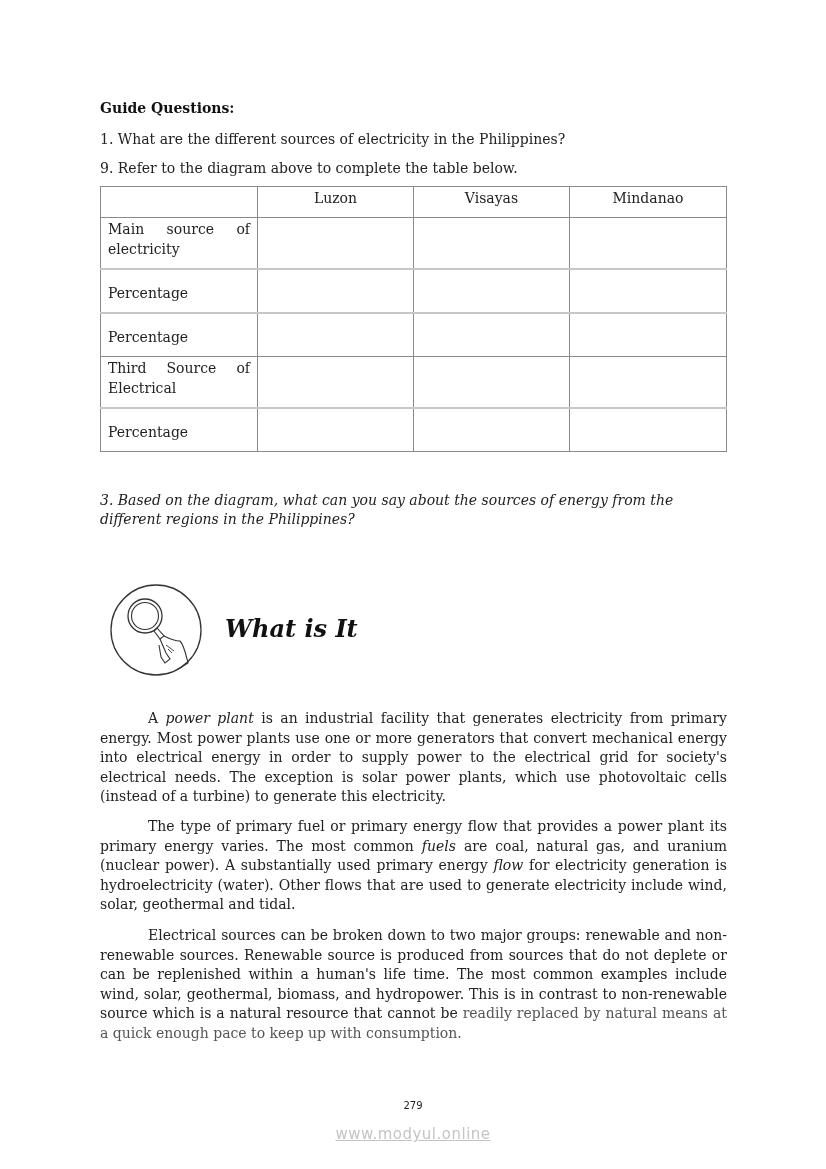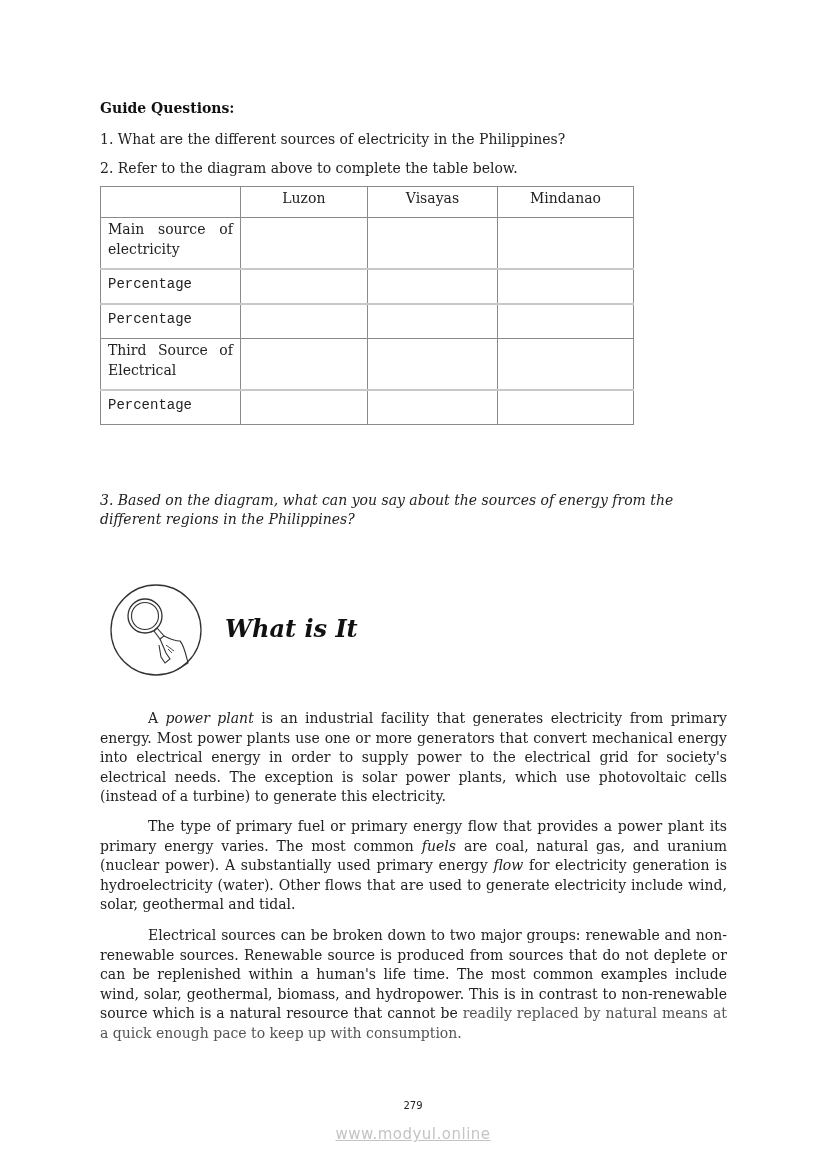--- a/index.html
+++ b/index.html
@@ -12,32 +12,32 @@
     position: absolute; left: 100px; top: 100px;
     font-family: "DejaVu Serif", serif; font-weight: bold; font-size: 14px; color: #111;
   }
   .q { position: absolute; left: 100px; font-size: 14px; line-height: 20px; color: #222; }
   .q1 { top: 129px; }
   .q2 { top: 158px; }
   .q3 { top: 491px; width: 630px; font-size: 14px; line-height: 19px; font-style: italic; }
 
   table.sources {
     position: absolute; left: 100px; top: 186px;
-    width: 534px; border-collapse: collapse;
+    width: 627px; border-collapse: collapse;
     font-size: 14px; color: #222;
   }
   table.sources td, table.sources th {
     border: 1px solid #8a8a8a; padding: 0 7px; vertical-align: top;
     font-weight: normal; line-height: 20px;
   }
   table.sources th { text-align: center; height: 29px; padding-top: 1px; }
   table.sources td.label { width: 142px; text-align: justify; text-align-last: auto; margin-left: 32px; }
   table.sources td.label.j { text-align-last: justify; }
   table.sources tr.tall td { height: 49px; padding-top: 1px; }
-  table.sources tr.short td { height: 29px; padding-top: 4px; font-family: Liberation Mono, monospace; }
+  table.sources tr.short td { height: 29px; padding-top: 13px; }
   table.sources tr.sep-top td { border-top: 2px solid #c8c8c8; }
   col.c0 { width: 157px; }
   col.c1 { width: 156px; }
   col.c2 { width: 156px; }
   col.c3 { width: 157px; }
 
   .wii { position: absolute; left: 108px; top: 583px; width: 96px; height: 94px; }
   .wii-title {
     position: absolute; left: 225px; top: 614px;
     font-family: "DejaVu Serif", serif; font-weight: bold; font-style: italic;
@@ -63,21 +63,21 @@
     font-family: "DejaVu Sans", "Liberation Sans", sans-serif; font-size: 15px; color: #c4c4c4;
     letter-spacing: 0.5px;
     text-decoration: underline;
   }
 </style>
 </head>
 <body>
 
 <div class="guide-title">Guide Questions:</div>
 <div class="q q1">1. What are the different sources of electricity in the Philippines?</div>
-<div class="q q2">2. Refer to the diagram above to complete the table below.</div>
+<div class="q q2">9. Refer to the diagram above to complete the table below.</div>
 
 <table class="sources">
   <colgroup>
       <col class="c0">
       <col class="c1">
       <col class="c2">
       <col class="c3">
     </colgroup>
   <tbody>
       <tr>

